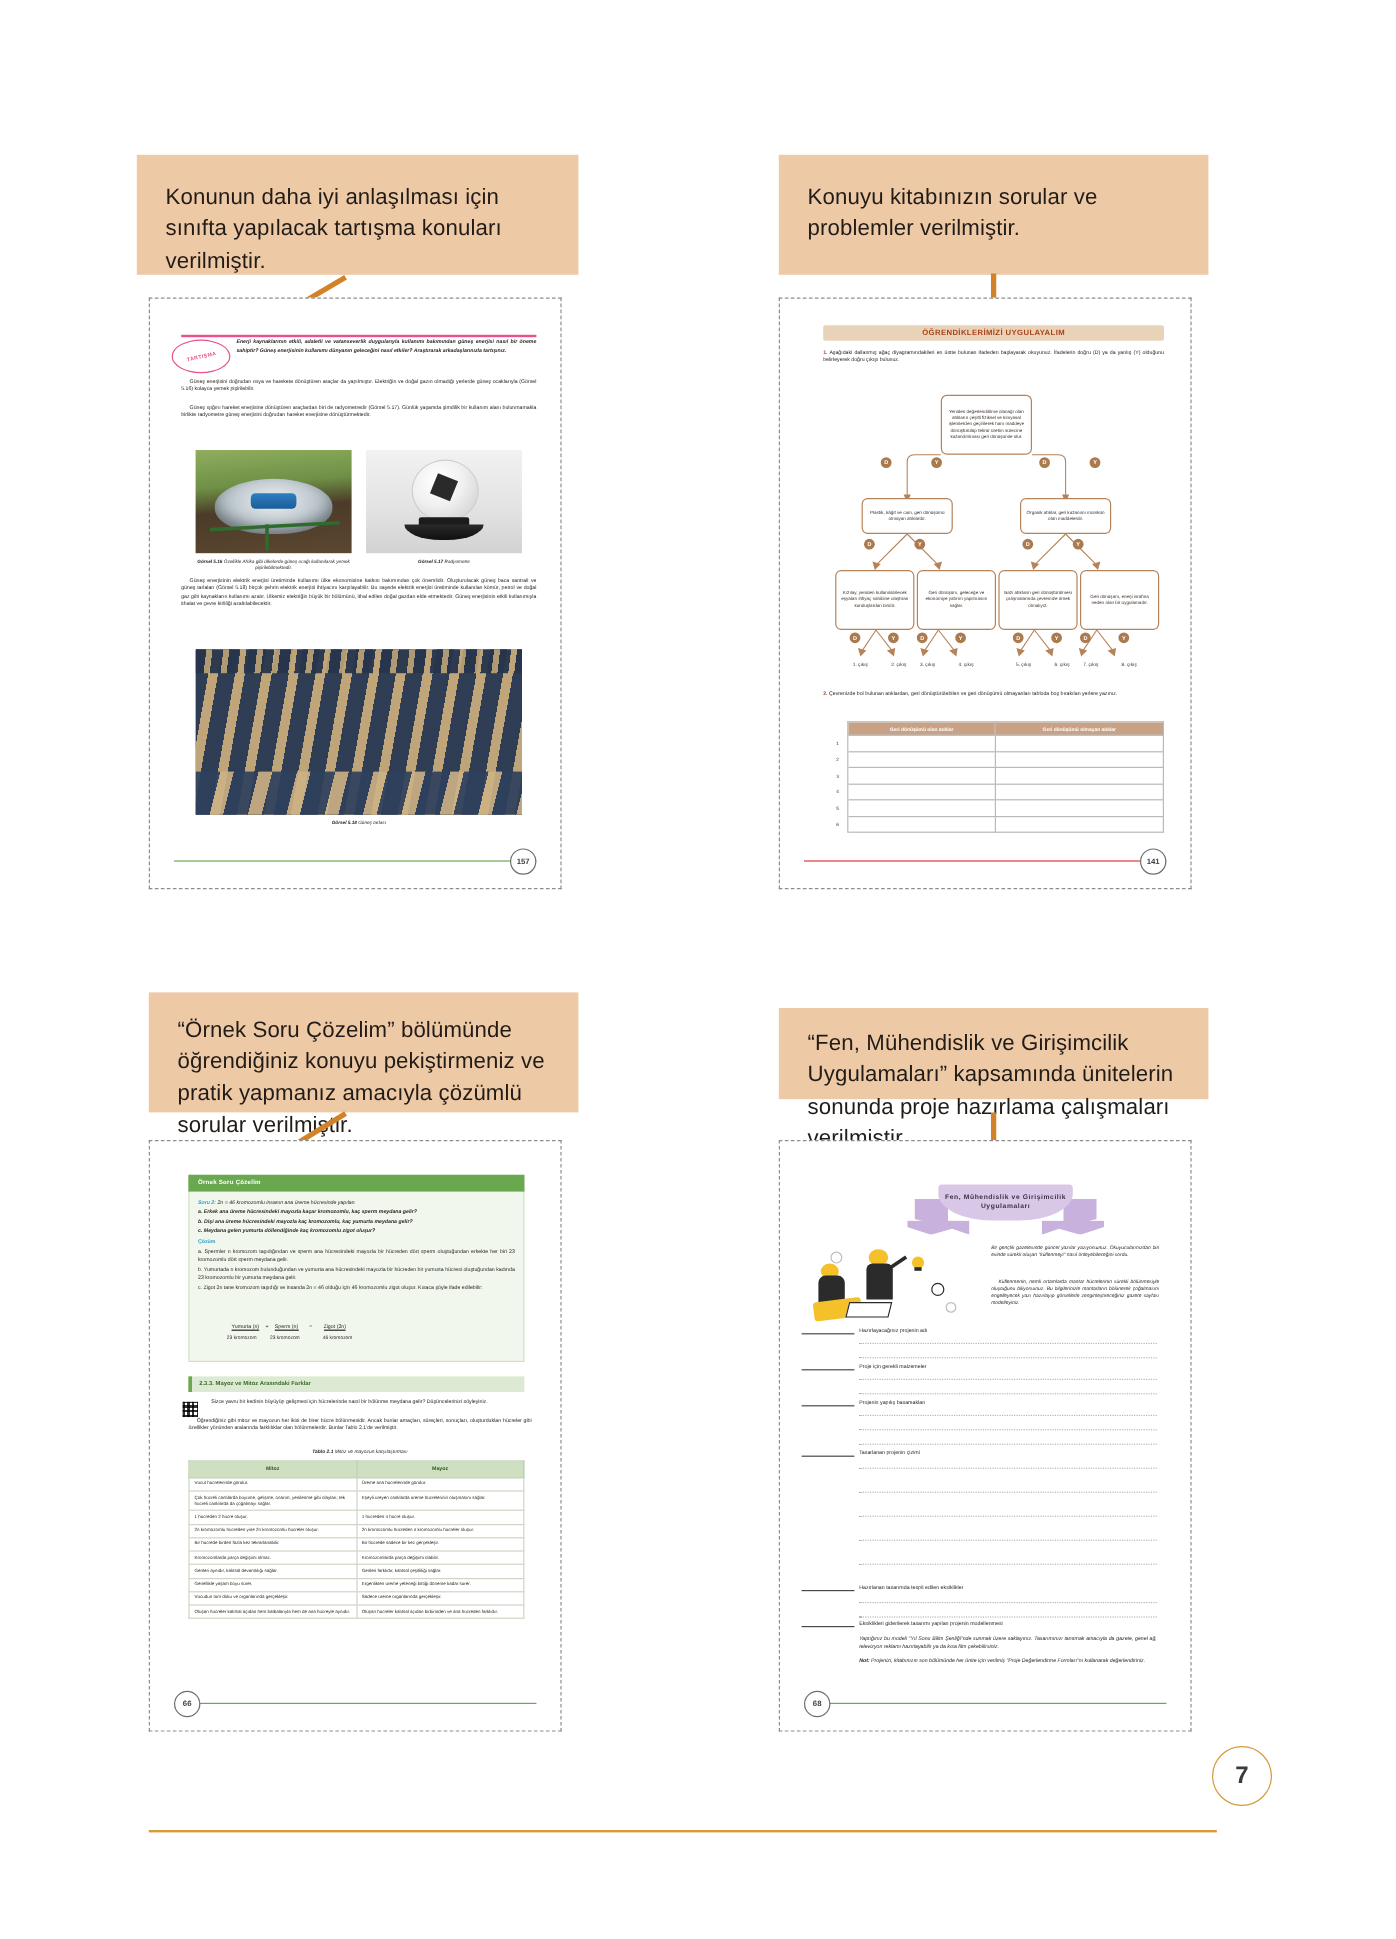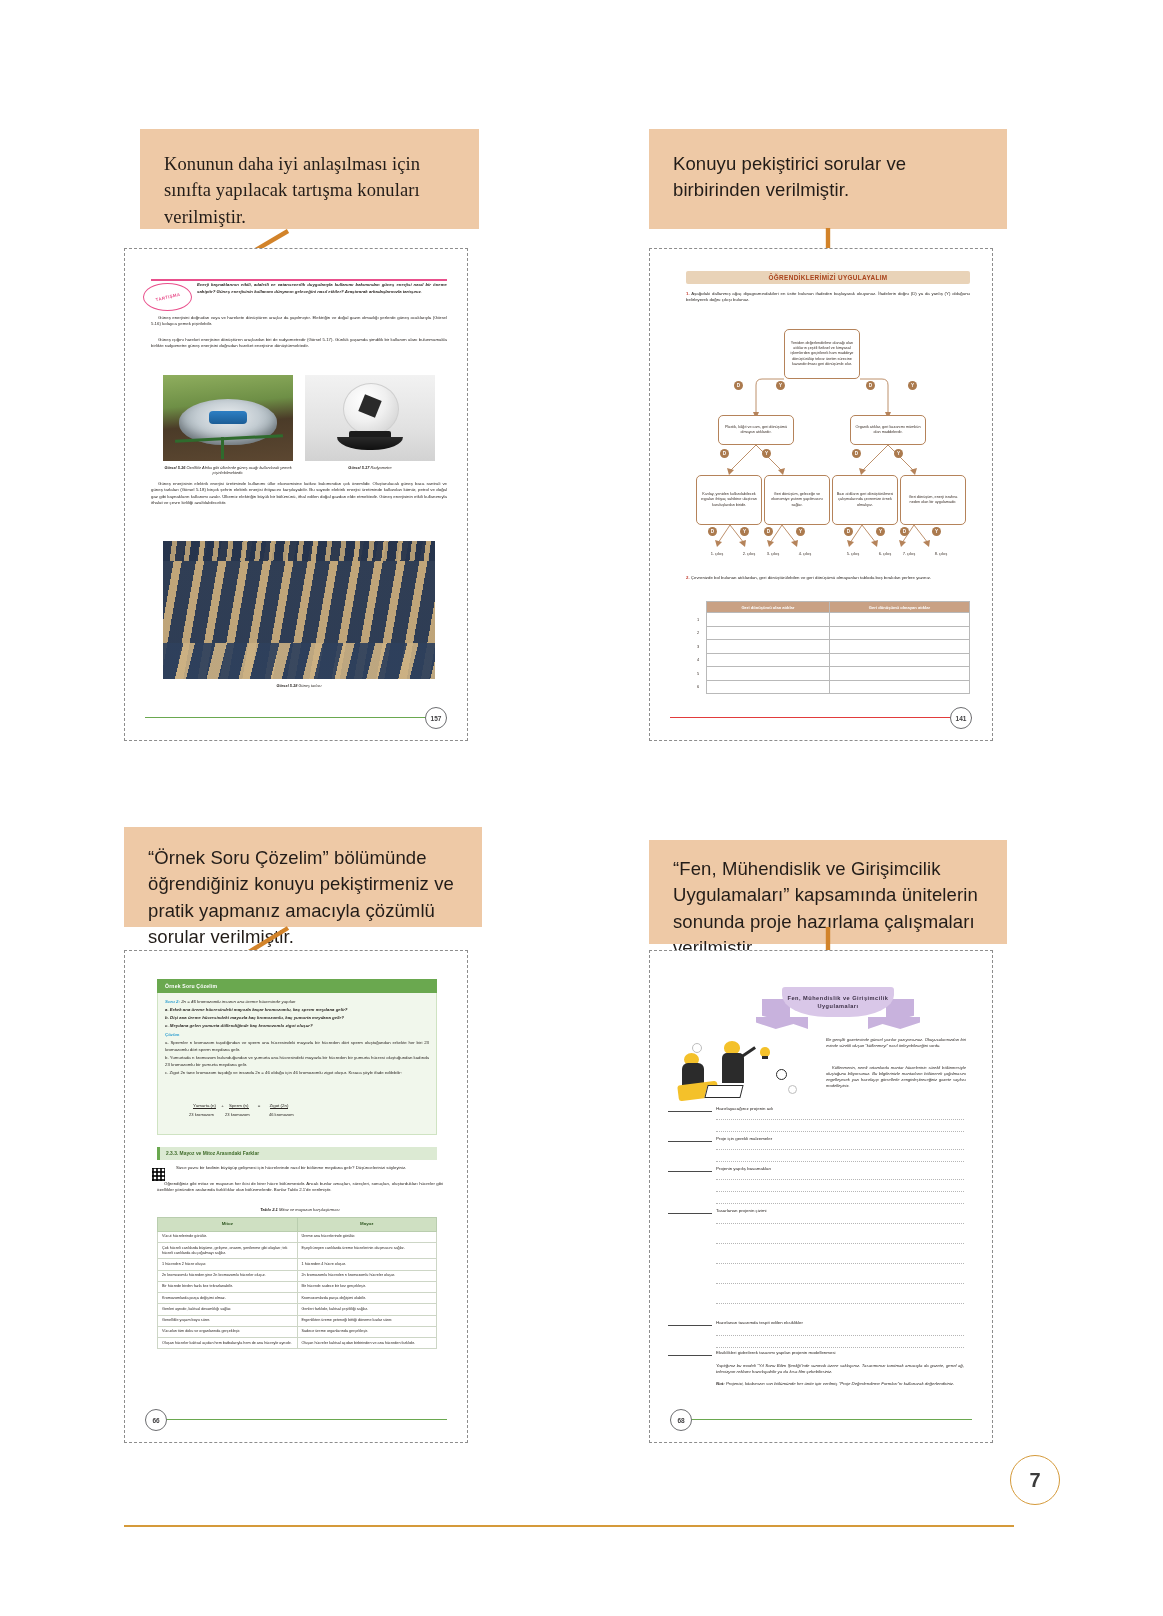--- a/index.html
+++ b/index.html
@@ -188,33 +188,33 @@
     position:absolute;width:48px;height:48px;border-radius:50%;
     border:1.6px solid #d59a3a;background:#fff;
     display:flex;align-items:center;justify-content:center;
     font-size:20px;font-weight:bold;color:#3b3b3b;
   }
   .bottom-rule{position:absolute;height:2px;background:#d59a3a;}
 </style>
 </head>
 <body>
 
-<div class="callout" id="c1" style="left:140px;top:129px;width:339px;height:100px;font-family:Liberation Serif, serif;">
+<div class="callout" id="c1" style="left:114px;top:129px;width:368px;height:100px;">
   <p>Konunun daha iyi anlaşılması için sınıfta yapılacak tartışma konuları verilmiştir.</p>
 </div>
 
 <div class="callout" id="c2" style="left:649px;top:129px;width:358px;height:100px;">
-  <p>Konuyu pekiştirici sorular ve birbirinden verilmiştir.</p>
+  <p>Konuyu kitabınızın sorular ve problemler verilmiştir.</p>
 </div>
 
 <div class="callout" id="c3" style="left:124px;top:827px;width:358px;height:100px;padding-top:18px;">
   <p>“Örnek Soru Çözelim” bölümünde öğrendiğiniz konuyu pekiştirmeniz ve pratik yapmanız amacıyla çözümlü sorular verilmiştir.</p>
 </div>
 
-<div class="callout" id="c4" style="left:649px;top:840px;width:358px;height:104px;padding-top:16px;">
+<div class="callout" id="c4" style="left:649px;top:840px;width:358px;height:76px;padding-top:16px;">
   <p>“Fen, Mühendislik ve Girişimcilik Uygulamaları” kapsamında ünitelerin sonunda proje hazırlama çalışmaları verilmiştir.</p>
 </div>
 
 <svg class="arrow-svg" style="left:170px;top:225px;width:130px;height:70px;" viewBox="0 0 130 70">
   <path d="M118 6 L40 52" stroke="#d2832a" stroke-width="4.4" fill="none"></path>
   <path d="M26 62 L50 40 L44 58 Z" fill="#d2832a"></path>
 </svg>
 
 <svg class="arrow-svg" style="left:808px;top:226px;width:40px;height:66px;" viewBox="0 0 40 66">
   <path d="M20 2 L20 44" stroke="#d2832a" stroke-width="4.4" fill="none"></path>

